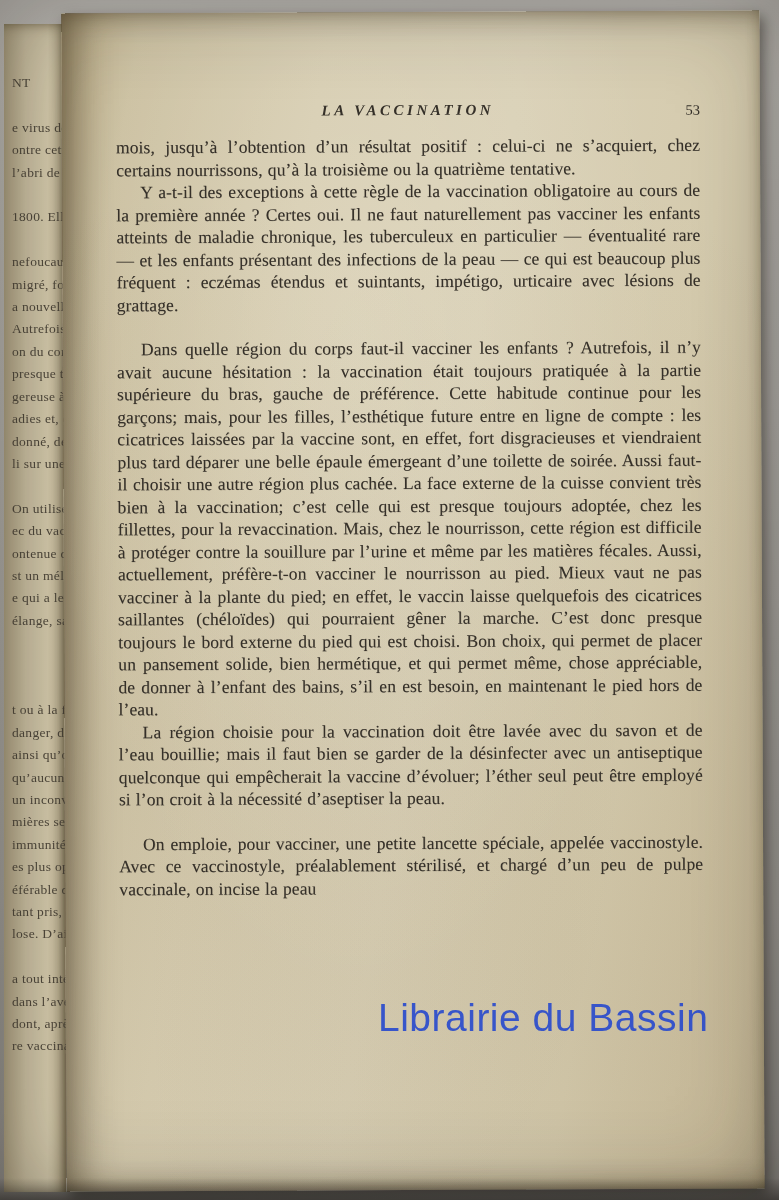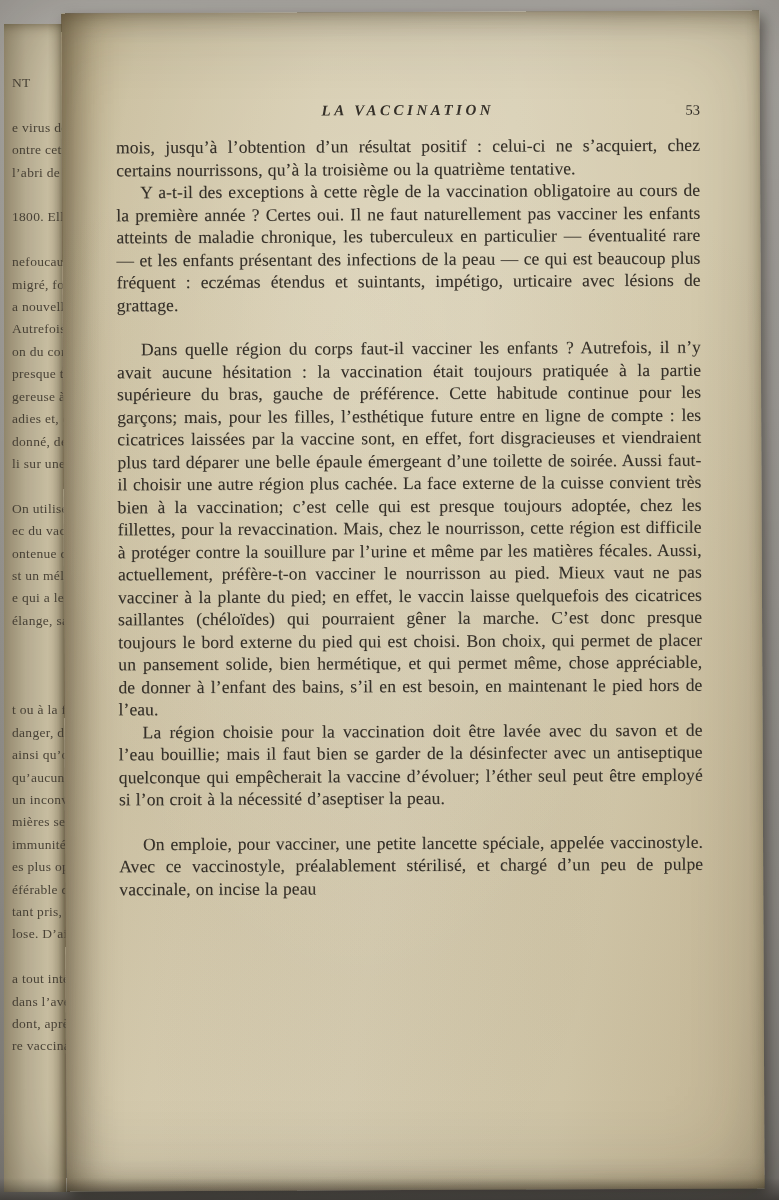--- a/index.html
+++ b/index.html
@@ -185,16 +185,17 @@
 
       <p class="para no-indent">mois, jusqu’à l’obtention d’un résultat positif : celui-ci ne s’acquiert, chez certains nourrissons, qu’à la troisième ou la quatrième tentative.</p>
       <p class="para">Y a-t-il des exceptions à cette règle de la vaccination obligatoire au cours de la première année ? Certes oui. Il ne faut naturellement pas vacciner les enfants atteints de maladie chronique, les tuberculeux en particulier — éventualité rare — et les enfants présentant des infections de la peau — ce qui est beaucoup plus fréquent : eczémas étendus et suintants, impétigo, urticaire avec lésions de grattage.</p>
       <p class="para spaced">Dans quelle région du corps faut-il vacciner les enfants ? Autrefois, il n’y avait aucune hésitation : la vaccination était toujours pratiquée à la partie supérieure du bras, gauche de préférence. Cette habitude continue pour les garçons; mais, pour les filles, l’esthétique future entre en ligne de compte : les cicatrices laissées par la vaccine sont, en effet, fort disgracieuses et viendraient plus tard déparer une belle épaule émergeant d’une toilette de soirée. Aussi faut-il choisir une autre région plus cachée. La face externe de la cuisse convient très bien à la vaccination; c’est celle qui est presque toujours adoptée, chez les fillettes, pour la revaccination. Mais, chez le nourrisson, cette région est difficile à protéger contre la souillure par l’urine et même par les matières fécales. Aussi, actuellement, préfère-t-on vacciner le nourrisson au pied. Mieux vaut ne pas vacciner à la plante du pied; en effet, le vaccin laisse quelquefois des cicatrices saillantes (chéloïdes) qui pourraient gêner la marche. C’est donc presque toujours le bord externe du pied qui est choisi. Bon choix, qui permet de placer un pansement solide, bien hermétique, et qui permet même, chose appréciable, de donner à l’enfant des bains, s’il en est besoin, en maintenant le pied hors de l’eau.</p>
       <p class="para">La région choisie pour la vaccination doit être lavée avec du savon et de l’eau bouillie; mais il faut bien se garder de la désinfecter avec un antiseptique quelconque qui empêcherait la vaccine d’évoluer; l’éther seul peut être employé si l’on croit à la nécessité d’aseptiser la peau.</p>
       <p class="para spaced">On emploie, pour vacciner, une petite lancette spéciale, appelée vaccinostyle. Avec ce vaccinostyle, préalablement stérilisé, et chargé d’un peu de pulpe vaccinale, on incise la peau</p>
 
     </div>
   </div>
 
+  <div class="watermark">Librairie du Bassin</div>
 
   <div class="bottom-edge-shadow"></div>
   <div class="vignette"></div>
 </div>
 
 </body></html>

